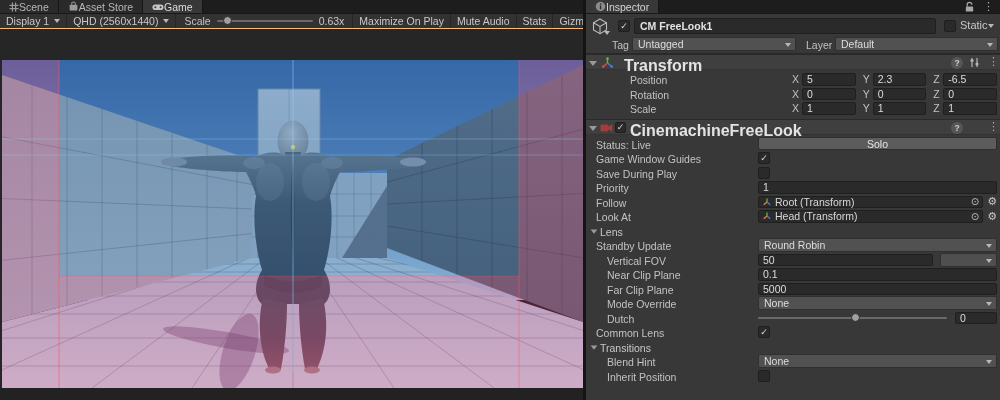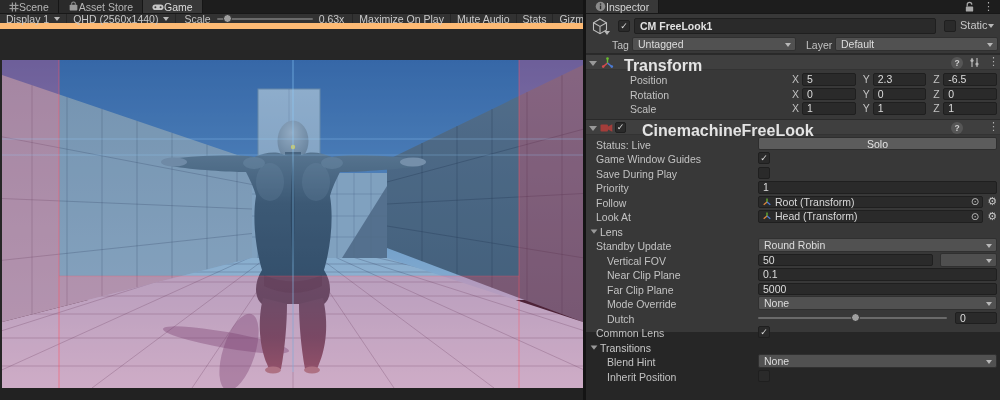--- a/index.html
+++ b/index.html
@@ -5,37 +5,37 @@
   html,body{margin:0;padding:0;background:#191919;}
   *{box-sizing:border-box;font-family:"Liberation Sans","DejaVu Sans",sans-serif;}
   #root{position:relative;width:1000px;height:400px;background:#262626;overflow:hidden;color:#c8c8c8;font-size:11px;-webkit-user-select:none;}
 
   
   #left-panel{position:absolute;left:0;top:0;width:583px;height:400px;background:#262626;}
   .tabbar{position:absolute;left:0;top:0;right:0;height:14px;background:#1d1d1d;display:flex;align-items:stretch;border-bottom:1px solid #181818;}
   .tab{display:flex;align-items:center;padding:0 9px;background:#2a2a2a;border-right:1px solid #161616;color:#b6b6b6;font-size:10.5px;}
   .tab.active{background:#383838;color:#dddddd;}
   .tab svg{flex:0 0 auto;}
-  .gv-toolbar{position:absolute;left:0;top:14px;right:0;height:15px;background:#323232;display:flex;align-items:center;font-size:10.5px;border-bottom:6px solid #fdba74;}
+  .gv-toolbar{position:absolute;left:0;top:14px;right:0;height:15px;background:#323232;display:flex;align-items:center;font-size:10.5px;border-bottom:1px solid #fdba74;}
   .tbtn{height:100%;display:flex;align-items:center;padding:0 6px;border-right:1px solid #262626;color:#c8c8c8;white-space:nowrap;}
   .tbtn .darr{margin-left:5px;}
   .darr{width:0;height:0;border-left:3.5px solid transparent;border-right:3.5px solid transparent;border-top:4px solid #b8b8b8;display:inline-block;}
   .scale-wrap{display:flex;align-items:center;gap:6px;padding:0 8px;}
   .scale-track{position:relative;width:96px;height:2px;background:#6a6a6a;border-radius:1px;}
   .scale-knob{position:absolute;top:-4px;width:9px;height:9px;border-radius:50%;background:#9f9f9f;border:1px solid #2a2a2a;}
   .tb-right{margin-left:auto;display:flex;height:100%;}
   .tb-right .tbtn{border-left:1px solid #262626;border-right:none;}
   #game-area{position:absolute;left:2px;top:60px;width:581px;height:328px;background:#000;}
   #game-bottom-strip{position:absolute;left:0;top:388px;right:0;height:12px;background:#222;}
 
   
   #divider{position:absolute;left:583px;top:0;width:3px;height:400px;background:#141414;}
 
   
-  #inspector{position:absolute;left:586px;top:0;width:414px;height:332px;background:#383838;}
+  #inspector{position:absolute;left:586px;top:0;width:414px;height:400px;background:#383838;}
   .insp-tabbar{position:absolute;left:0;top:0;right:0;height:14px;background:#1d1d1d;display:flex;align-items:stretch;border-bottom:1px solid #181818;}
   .insp-tabbar .tab{background:#383838;color:#d6d6d6;}
   .insp-tab-icons{margin-left:auto;display:flex;align-items:center;gap:8px;padding-right:6px;}
   .kebab{color:#b0b0b0;font-size:11px;line-height:1;letter-spacing:0;}
   .go-header{position:absolute;left:0;top:14px;right:0;height:40px;background:#383838;border-bottom:1px solid #292929;}
   .go-row1{position:absolute;left:0;top:3px;right:0;height:18px;}
   .go-cube{position:absolute;left:4px;top:0px;}
   .cube-darr{position:absolute;left:18px;top:14px;}
   .go-check{position:absolute;left:32px;top:3px;}
   .name-field{position:absolute;left:48px;top:1px;width:302px;height:16px;background:#2a2a2a;border:1px solid #1f1f1f;border-radius:2px;color:#e2e2e2;font-weight:bold;font-size:10.5px;padding:0 5px;display:flex;align-items:center;}
@@ -458,21 +458,21 @@
       <div class="comp">
         <div class="comp-header">
           <span class="foldout ch-fold"></span>
           <svg style="position:absolute;left:14px;top:2px;" width="13" height="12" viewBox="0 0 13 12">
               <rect x="0.5" y="2.5" width="7.5" height="7" rx="1" fill="#a33d3a"></rect>
               <path d="M8 4.5 L12.3 2.2 V9.8 L8 7.5 Z" fill="#a33d3a"></path>
             </svg>
           <div class="cb" style="position:absolute;left:29px;top:2px;width:11px;height:11px;">
               <span>✓</span>
             </div>
-          <span class="ch-title" style="left:44px;margin-left:12px;">CinemachineFreeLook</span>
+          <span class="ch-title" style="left:44px;">CinemachineFreeLook</span>
           <span class="ch-help">?</span>
           <span class="kebab ch-kebab">⋮</span>
         </div>
         <div style="padding:2px 0 2px;">
 
           <div class="irow">
             <span class="ilabel">Status: Live</span>
             <div class="ival">
                 <div class="solo-btn">
                   <span>Solo</span>

